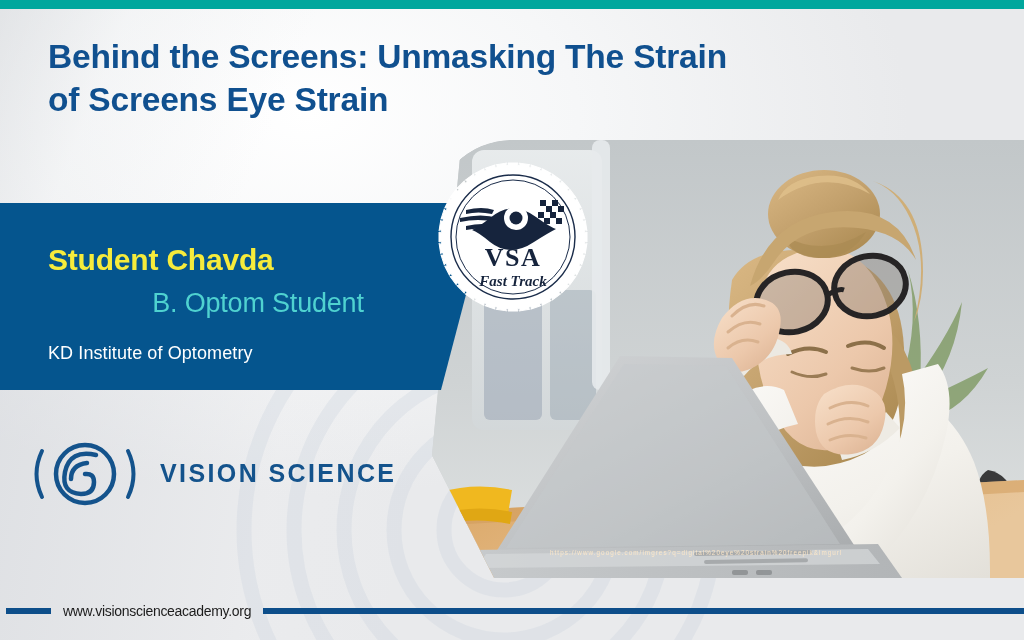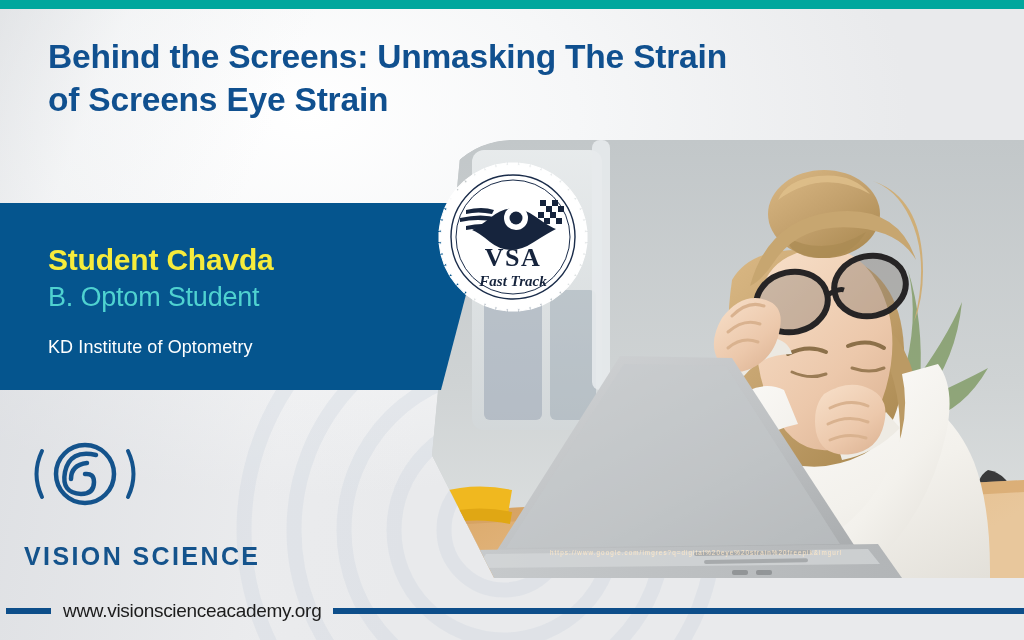--- a/index.html
+++ b/index.html
@@ -99,38 +99,38 @@
     background:#05558e;
     clip-path: polygon(0 0, 100% 0, 90% 100%, 0 100%);
   }
   .panel-text { position:absolute; left:48px; top:243px; width:420px; }
   .sp-name {
     font-size:30px; font-weight:bold; color:#f6eb3b;
     line-height:1.15; letter-spacing:-0.2px;
   }
   .sp-role {
     font-size:27px; color:#4fd2d0; line-height:1.3;
-    margin-top:2px; letter-spacing:-0.2px;
+    margin-top:8px; letter-spacing:-0.2px;text-align:center;
   }
   .sp-inst {
     font-size:18px; color:#ffffff; line-height:1.35;
     margin-top:20px; letter-spacing:0.1px;
   }
 
   
   .badge {
     position:absolute; left:438px; top:162px;
     width:150px; height:150px;
   }
   .badge svg { width:100%; height:100%; display:block; }
 
   
   .logo {
     position:absolute; left:24px; top:437px;
-    display:flex; gap:31px;flex-direction:column;
+    display:flex; align-items:center; gap:14px;
   }
   .logo-mark { width:122px; height:74px; flex:0 0 auto; }
   .logo-mark svg { width:100%; height:100%; display:block; }
   .logo-words {
     color:#14538c; font-weight:bold; letter-spacing:2.4px;
     line-height:1.18;
   }
   .logo-words .w1 { font-size:25px; display:block; }
   .logo-words .w2 { font-size:25px; display:block; }
 
@@ -138,21 +138,21 @@
   .footer {
     position:absolute; left:0; bottom:0;
     width:100%; height:58px;
     display:flex; align-items:center;
   }
   .f-rule-left {
     width:45px; height:6px; background:#0d4e8a;
     margin-left:6px; flex:0 0 auto;
   }
   .f-url {
-    font-size:19px; color:#1c1c1c; letter-spacing:-0.3px;
+    font-size:14px; color:#1c1c1c; letter-spacing:-0.3px;
     white-space:nowrap; padding:0 12px; flex:0 0 auto;
   }
   .f-rule-right {
     height:6px; background:#0d4e8a; flex:1 1 auto; margin-right:0;
   }
 </style>
 </head>
 <body>
 
 <div class="slide">

